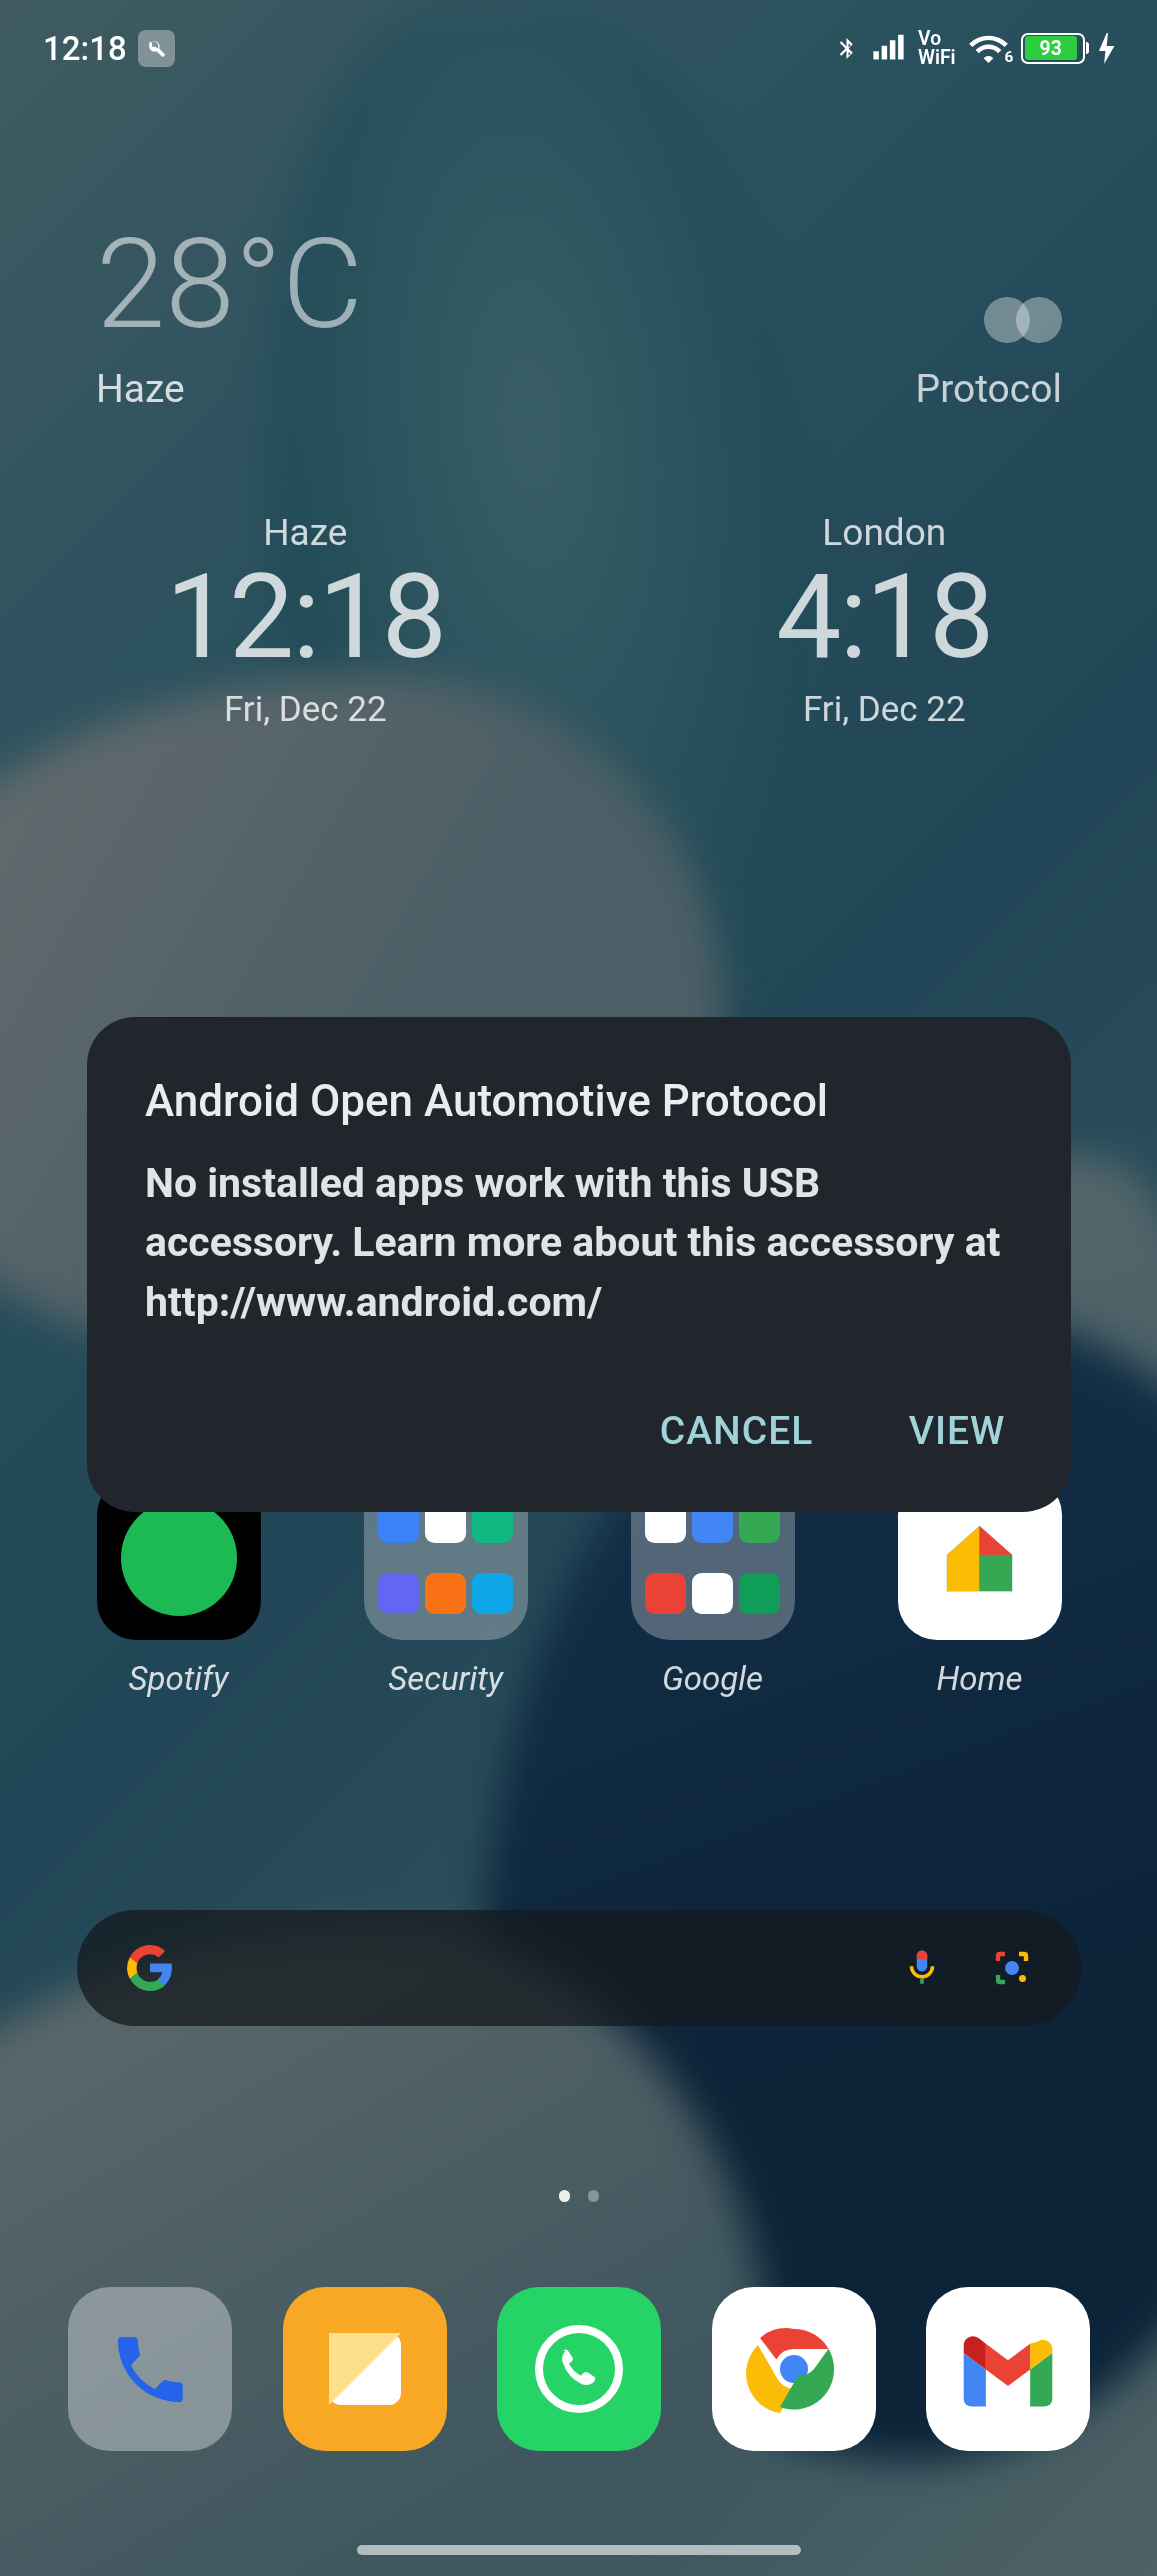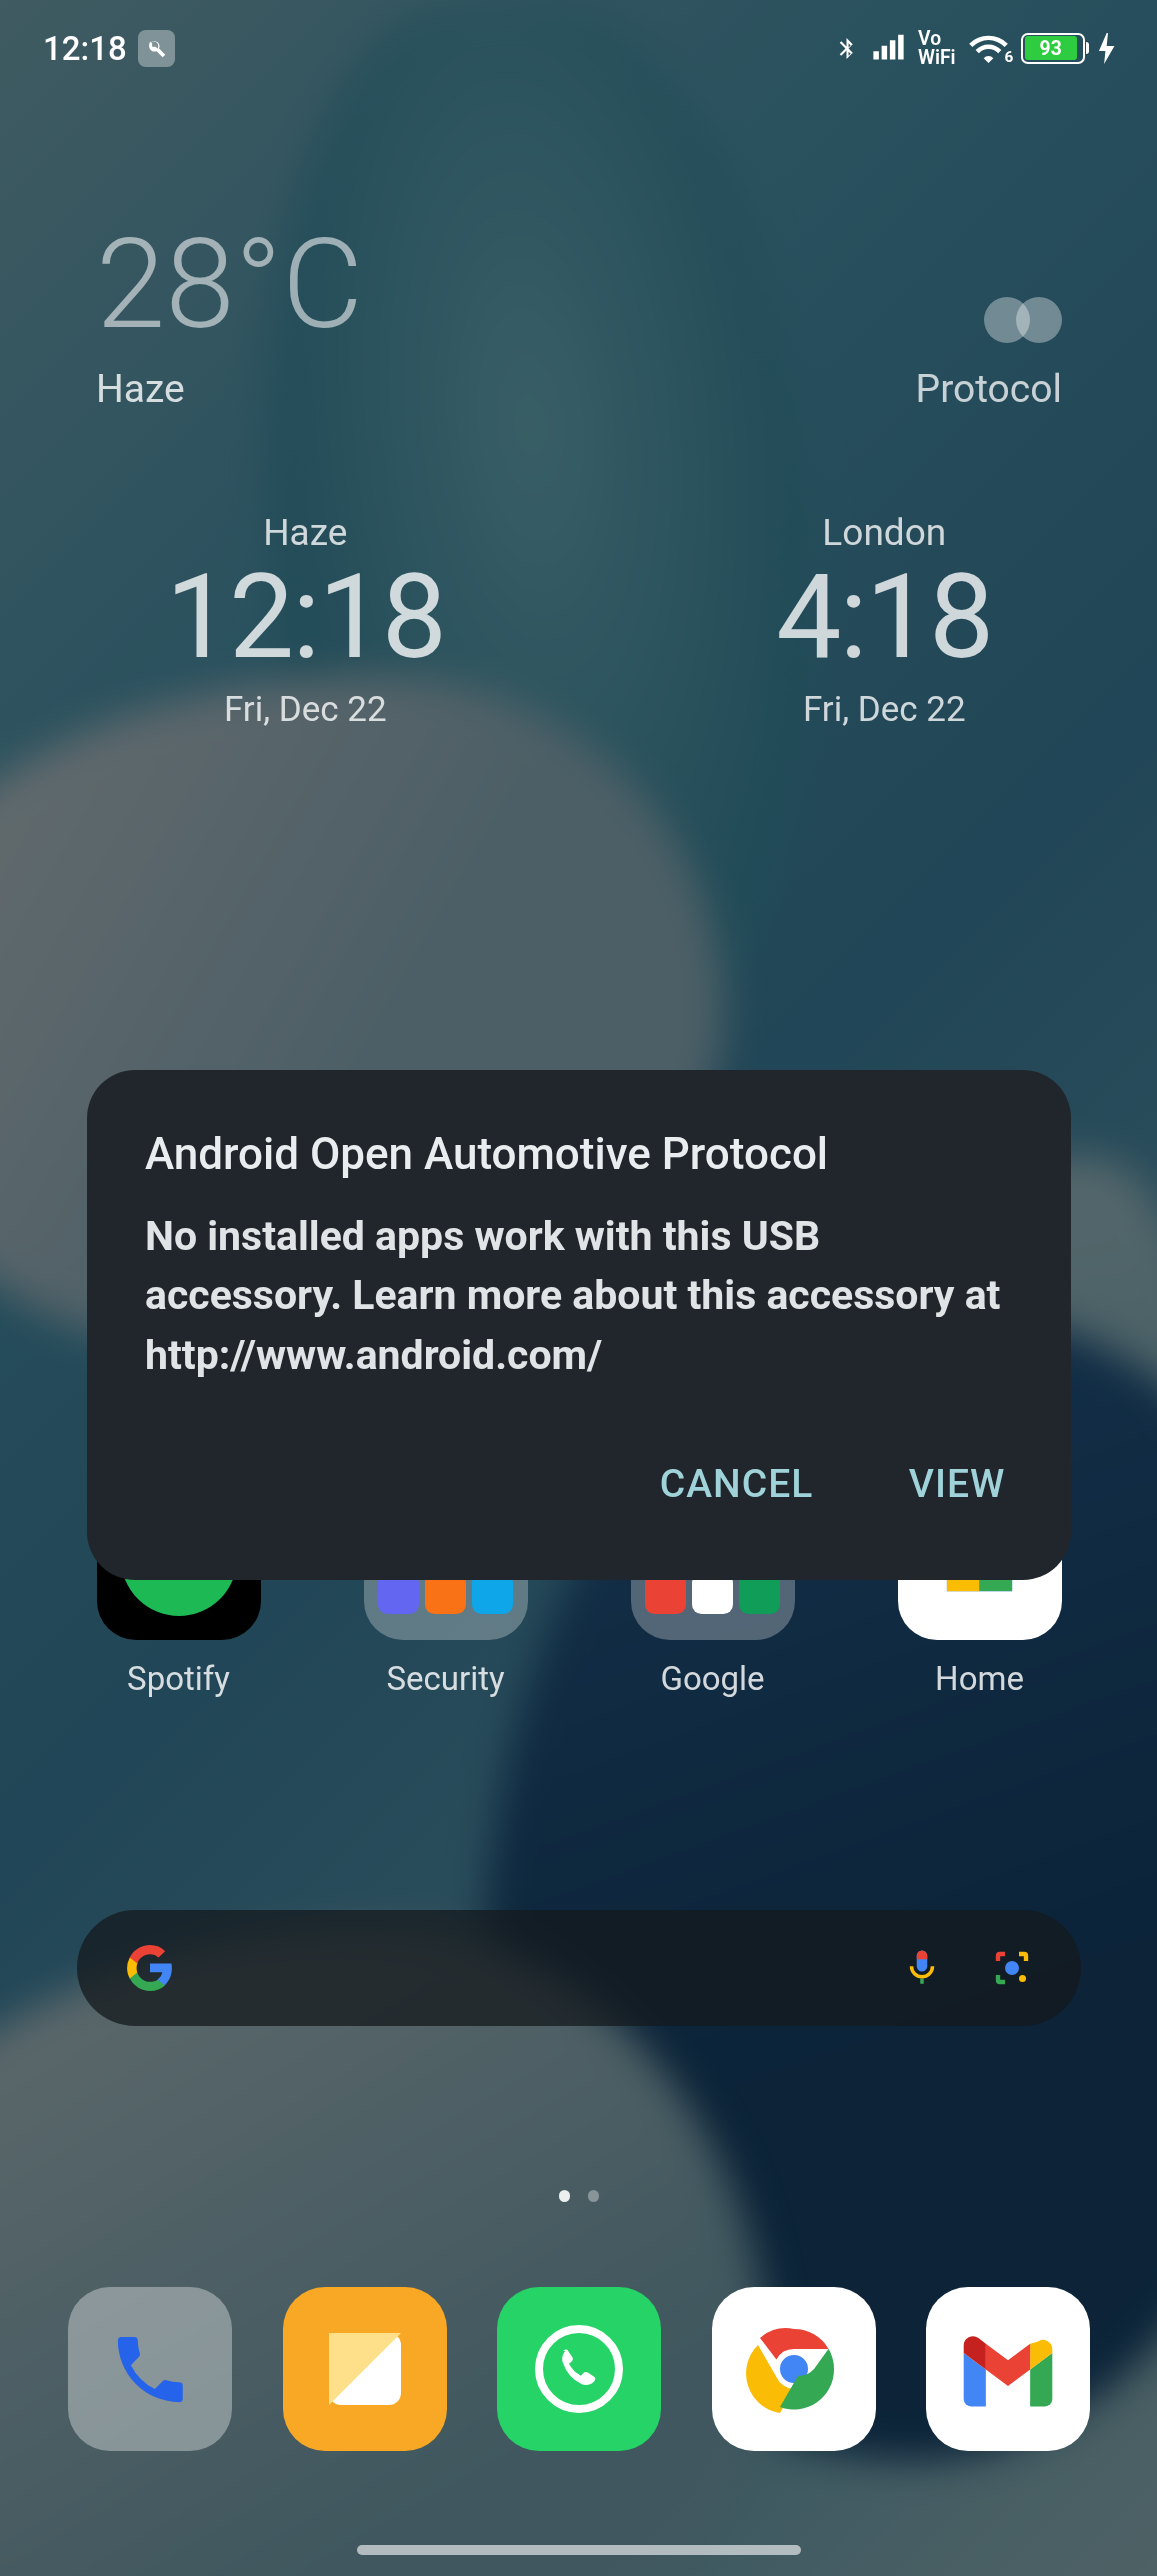--- a/index.html
+++ b/index.html
@@ -85,21 +85,21 @@
   }
   .clock .city { font-size: 37px; font-weight: 400; }
   .clock .time { font-size: 116px; font-weight: 400; line-height: 1.1; letter-spacing: -1.9px; }
   .clock .date { font-size: 35px; margin-top: 7.7px; }
 
   
   .home-row {
     position: absolute; top: 1476px; left: 77px; right: 77px;
     display: flex; justify-content: space-between;
     text-align: center;
-    color: rgba(255,255,255,0.82); font-size: 33px;
+    color: rgba(255,255,255,0.82); font-size: 33px; font-style: italic;
   }
   .app { width: 203px; display: flex; flex-direction: column; align-items: center; gap: 19.3px; }
   .app .icon-box {
     width: 164px; height: 164px; border-radius: 39px;
     display: flex; align-items: center; justify-content: center;
     flex-wrap: wrap; gap: 5.8px; padding: 13.5px;
   }
   .spotify-box { background: #000; }
   .spotify-box .circle { width: 116px; height: 116px; border-radius: 50%; background: #1db954; }
   .folder-box { background: rgba(255,255,255,0.28); }
@@ -143,23 +143,23 @@
 
   
   .nav-handle {
     position: absolute; bottom: 21px; left: 50%; transform: translateX(-50%);
     width: 444px; height: 9.6px; border-radius: 5.8px;
     background: rgba(255,255,255,0.6);
   }
 
   
   .dialog {
-    position: absolute; top: 1070px; left: 87px; right: 87px;
+    position: absolute; top: 1017px; left: 87px; right: 87px;
     background: #20262b; border-radius: 48px;
-    padding: 58px 58px 56px 58px;
+    padding: 58px 58px 41px 58px;
     color: #e9edef;
   }
   .dialog .title { font-size: 44px; font-weight: 500; margin-bottom: 27px; }
   .dialog .body { font-size: 41px; line-height: 1.45; font-weight: 700; color: #e0e4e6; }
   .dialog .actions {
     display: flex; justify-content: flex-end; gap: 80px;
     margin-top: 58px;
     font-size: 39px; font-weight: 500; letter-spacing: 1px; color: #9fd3d9;
   }
   .dialog .actions .btn { cursor: pointer; padding: 17.4px 7.7px; }

